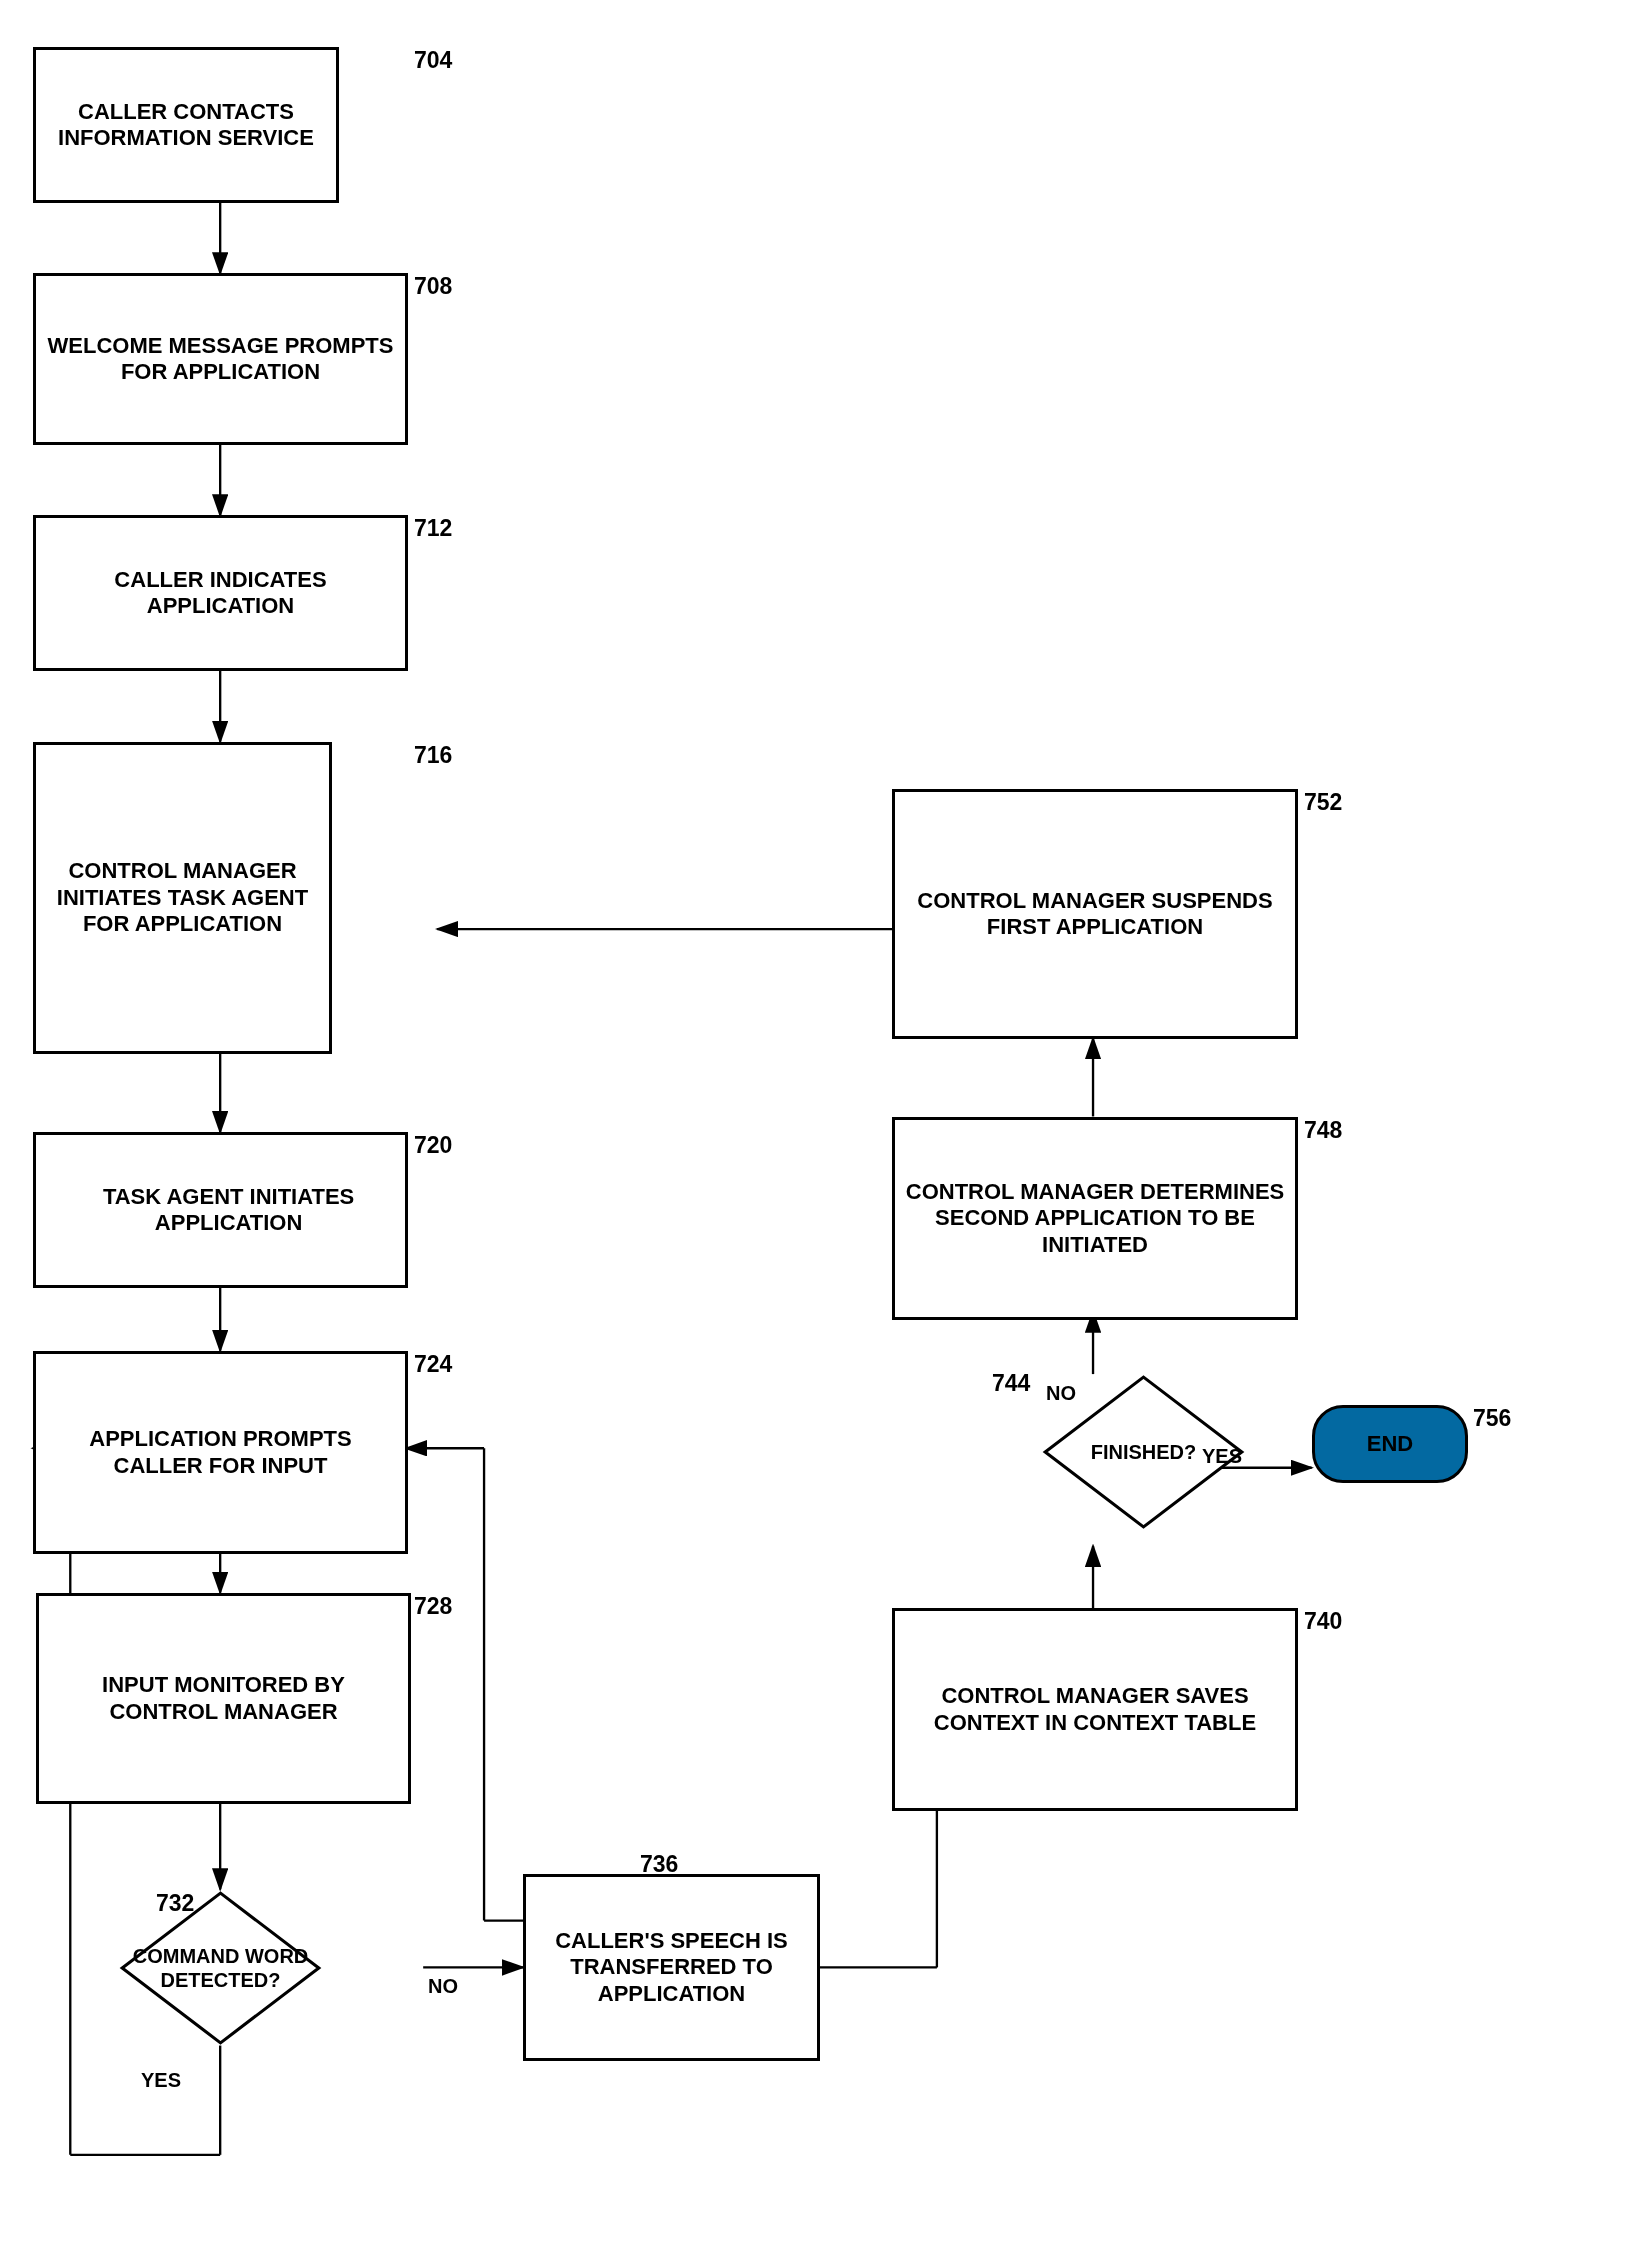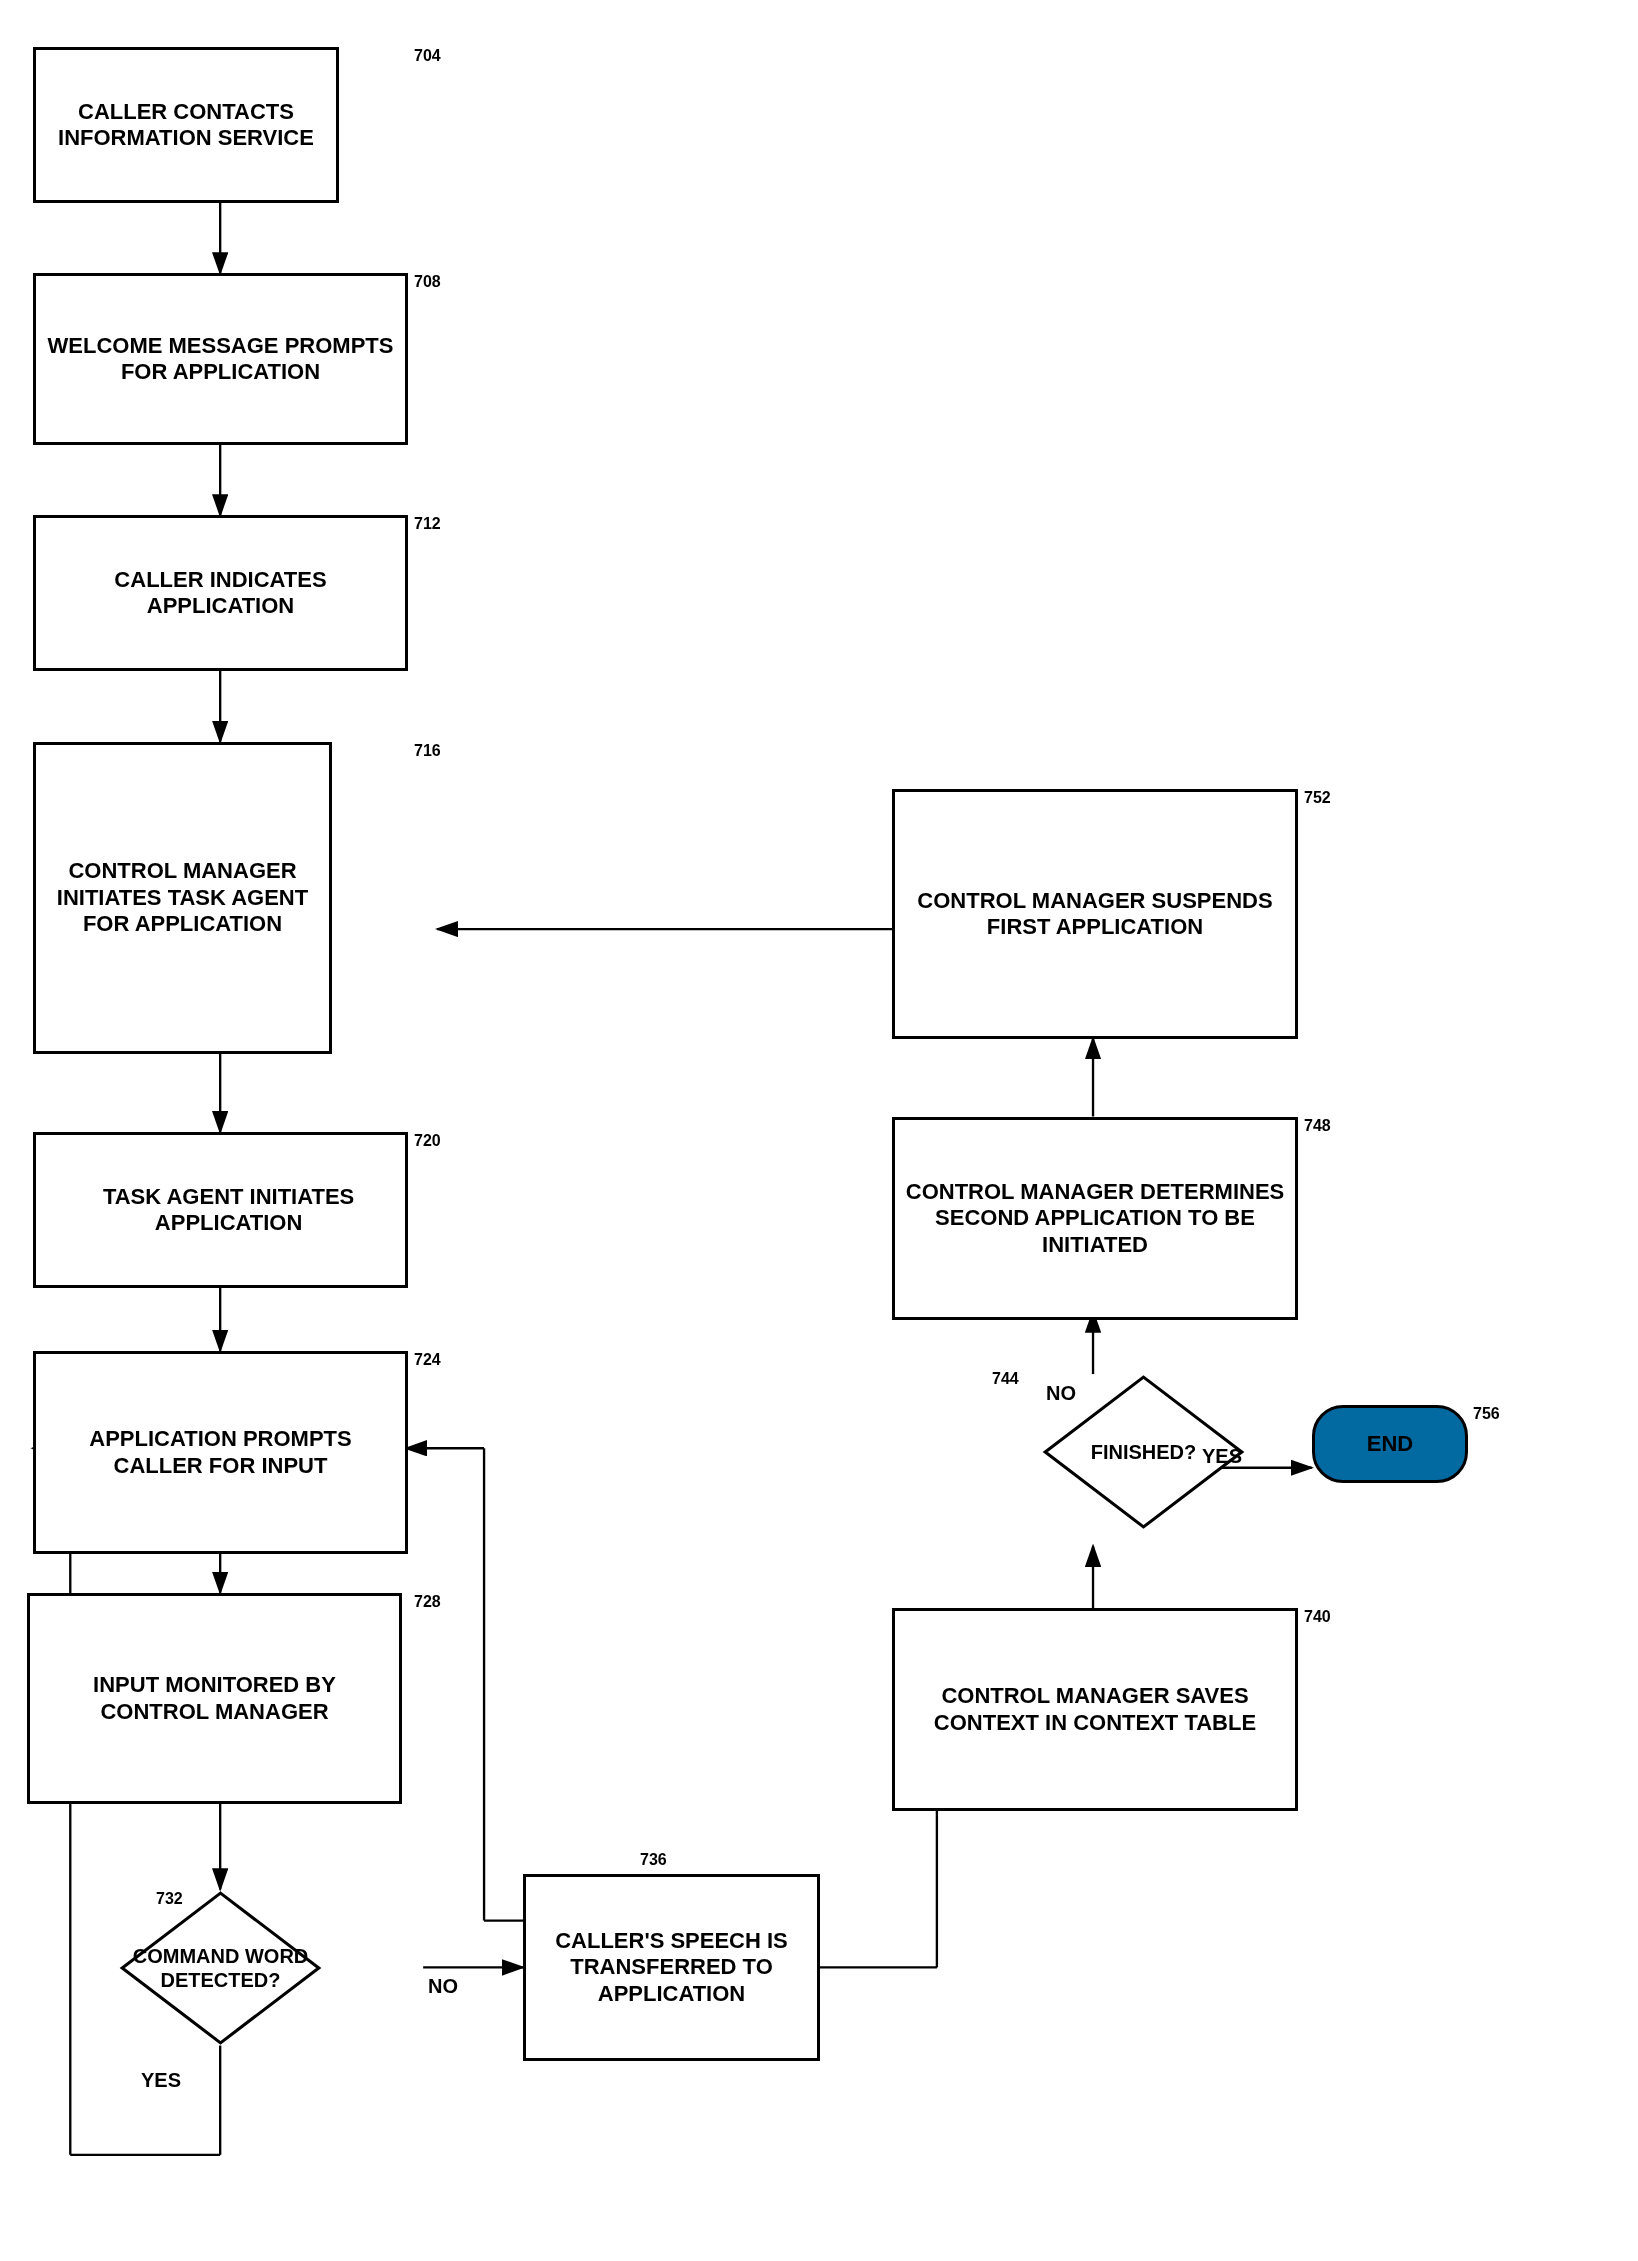--- a/index.html
+++ b/index.html
@@ -67,21 +67,21 @@
       height: 100%;
     }
     .label {
       position: absolute;
       font-weight: bold;
       font-size: 20px;
     }
     .ref-label {
       position: absolute;
       font-weight: bold;
-      font-size: 16px;
+      font-size: 23px;
     }
     svg.arrows {
       position: absolute;
       top: 0; left: 0;
       width: 100%;
       height: 100%;
       overflow: visible;
       pointer-events: none;
     }
   </style>
@@ -160,21 +160,21 @@
   <div class="box" style="left:33px; top:1132px; width:375px; height:156px;padding-left:24px;">
     <span>TASK AGENT INITIATES APPLICATION</span>
   </div>
   <span class="ref-label" style="left:414px; top:1132px;">720</span>
 
   <div class="box" style="left:33px; top:1351px; width:375px; height:203px;">
     <span>APPLICATION PROMPTS CALLER FOR INPUT</span>
   </div>
   <span class="ref-label" style="left:414px; top:1351px;">724</span>
 
-  <div class="box" style="left:27px; top:1593px; width:375px; height:211px;">
+  <div class="box" style="left:36px; top:1593px; width:375px; height:211px;">
     <span>INPUT MONITORED BY CONTROL MANAGER</span>
   </div>
   <span class="ref-label" style="left:414px; top:1593px;">728</span>
 
   <div class="diamond" style="left:119px; top:1890px;">
     <svg viewBox="0 0 260 200" xmlns="http://www.w3.org/2000/svg">
       <polygon points="130,4 256,100 130,196 4,100" fill="white" stroke="black" stroke-width="4"></polygon>
     </svg>
     <div class="diamond-inner">
       <span>COMMAND WORD DETECTED?</span>

